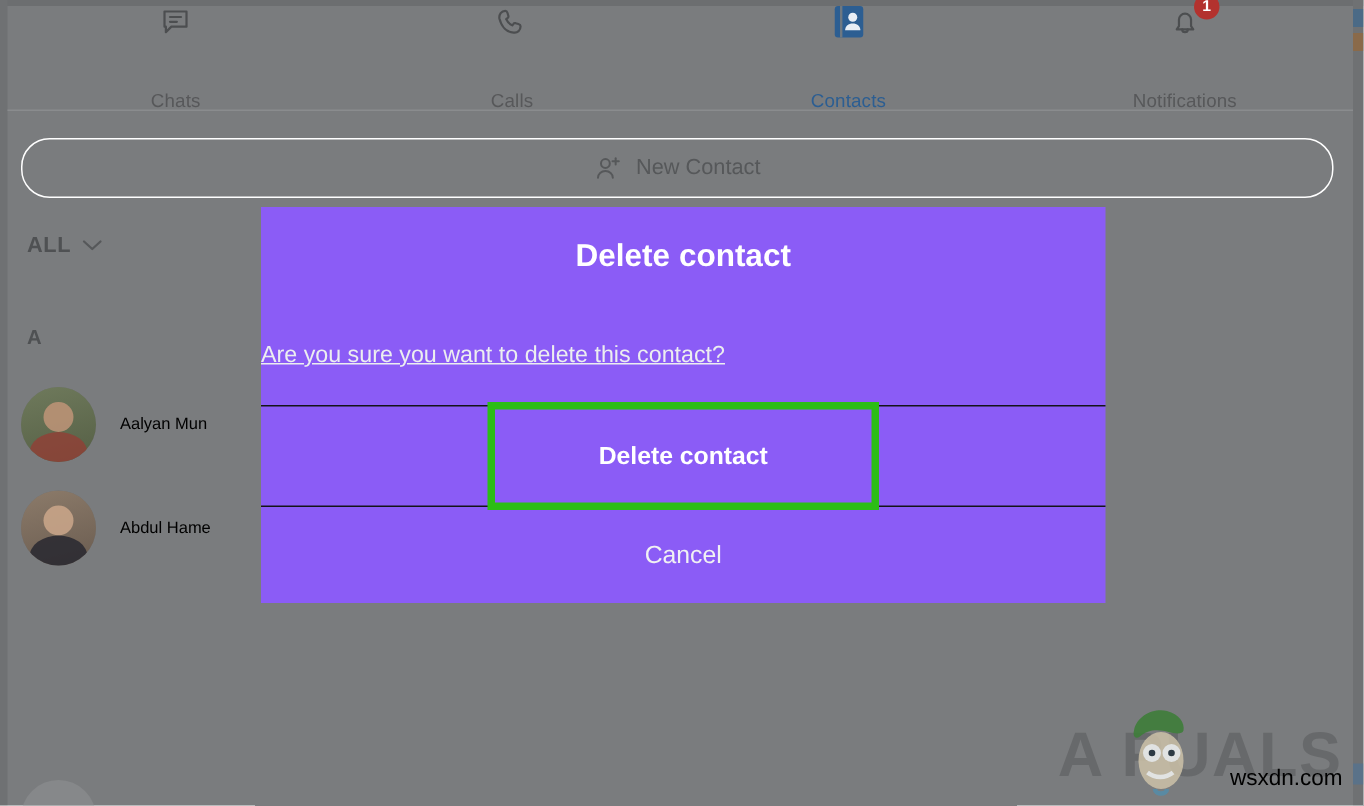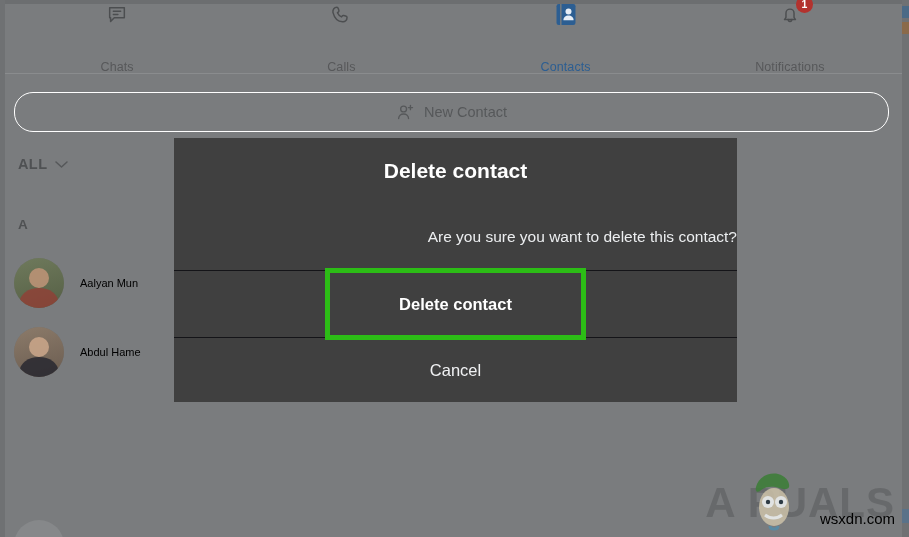--- a/index.html
+++ b/index.html
@@ -229,39 +229,40 @@
     background: #86888a;
   }
 
   
   .modal {
     position: absolute;
     left: 174px;
     top: 138px;
     width: 563px;
     height: 264px;
-    background: #404040;
+    background: #8b5cf6;
     z-index: 20;
   }
   .modal-title {
     position: absolute;
     left: 0; right: 0;
     top: 21px;
     text-align: center;
     font-size: 21px;
     font-weight: bold;
     color: #ffffff;
   }
   .modal-body {
     position: absolute;
     left: 0; right: 0;
     top: 90px;
-    text-align: right;
+    text-align: left;
     font-size: 15.5px;
     color: #eceef0;
+    text-decoration: underline;
   }
   .modal-sep {
     position: absolute;
     left: 0; right: 0;
     height: 1px;
     background: #141418;
   }
   .modal-sep.top { top: 132px; }
   .modal-sep.bottom { top: 199px; }
   .modal-action {

